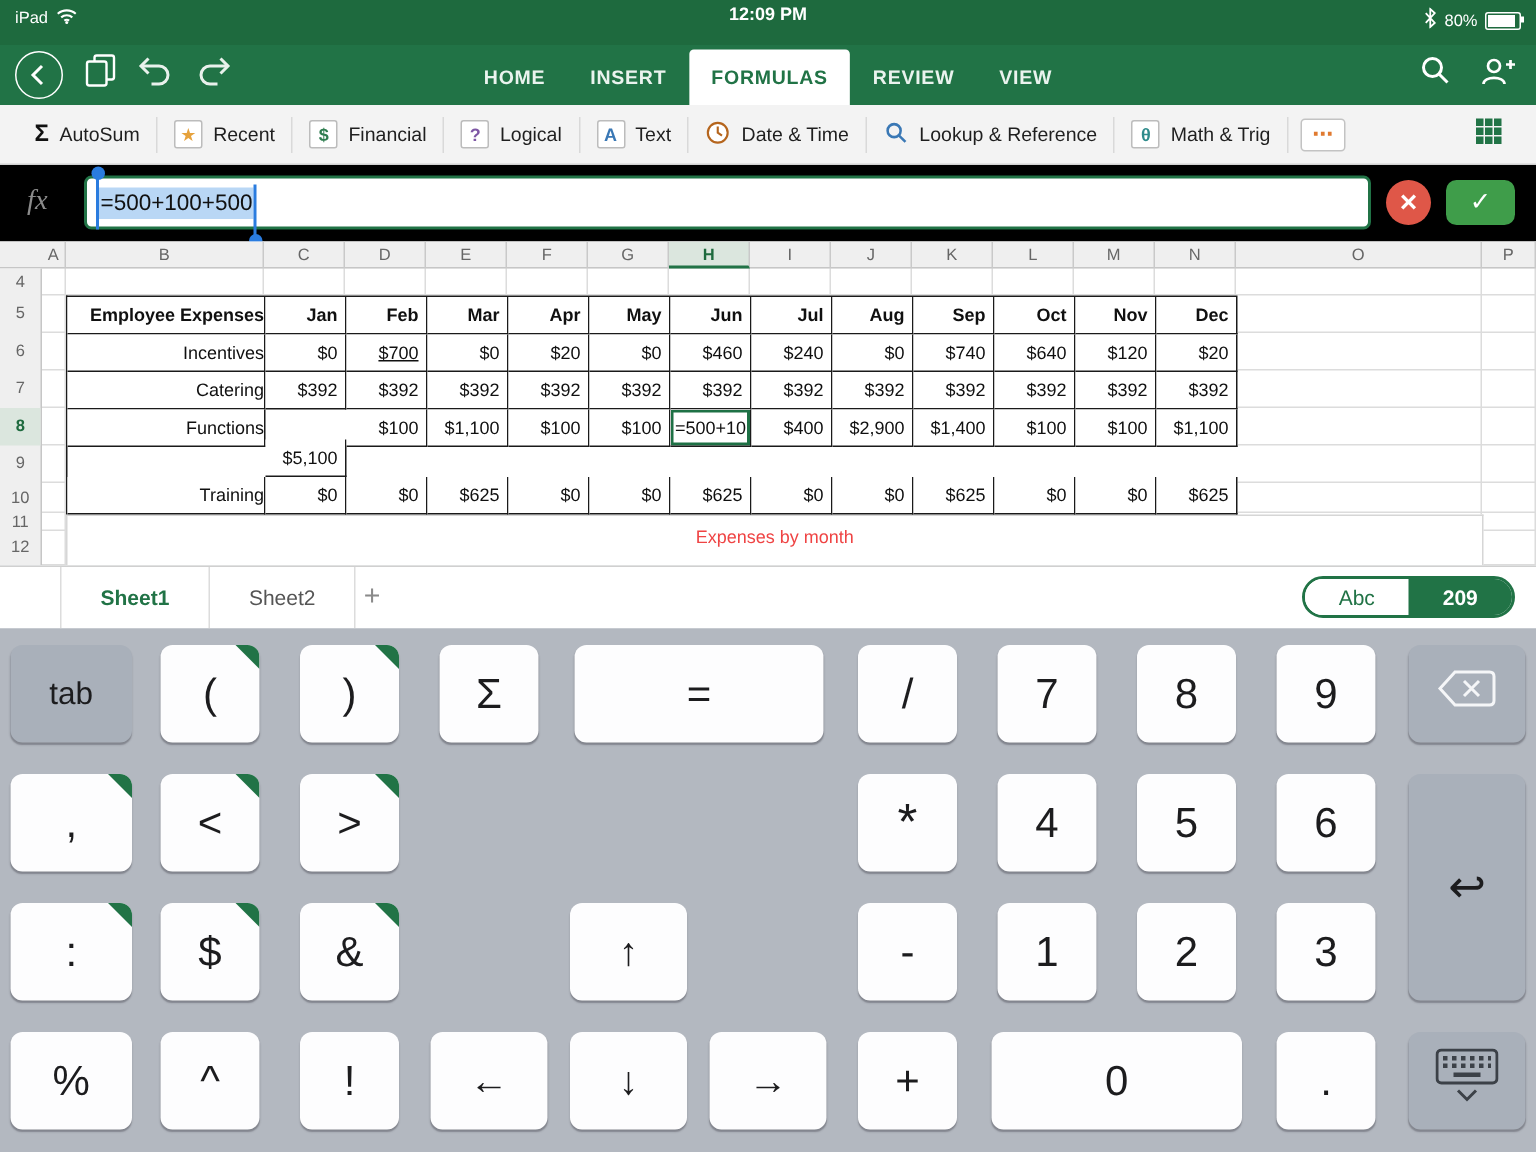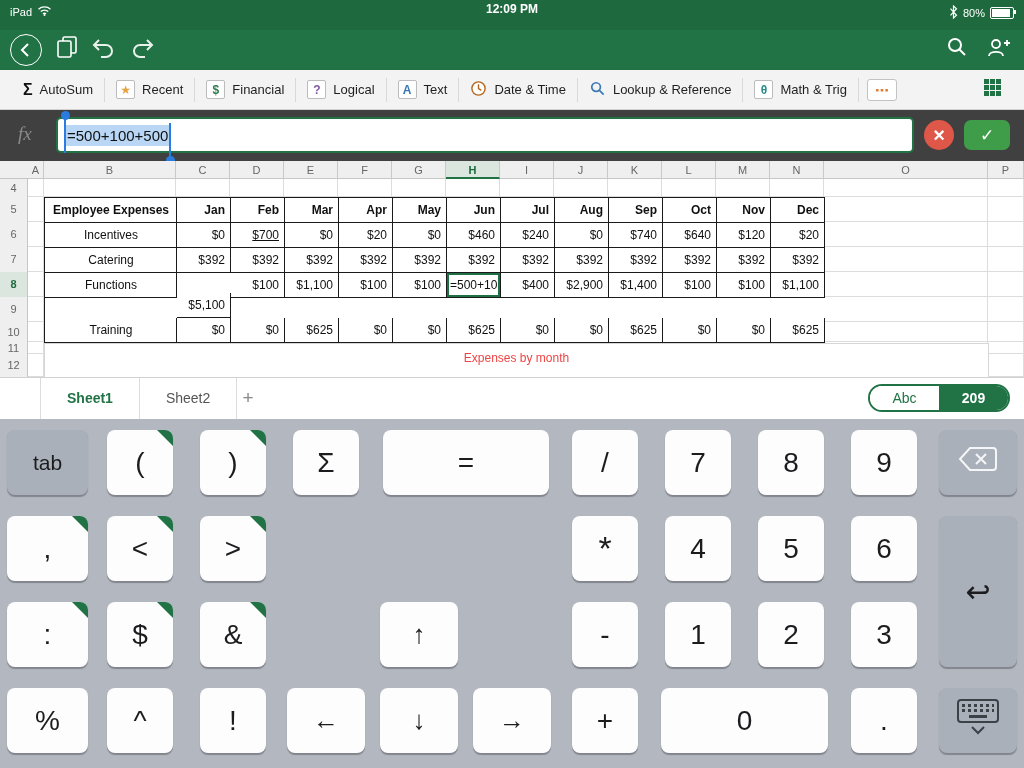--- a/index.html
+++ b/index.html
@@ -32,21 +32,21 @@
   .tb-item{display:flex;align-items:center;gap:7px;font-size:13px;color:#1f1f1f;padding:0 11px;white-space:nowrap;}
   .tb-sep{width:1px;height:24px;background:#d9d9d9;}
   .icon-box{width:17px;height:17px;border:1px solid #bcbcbc;background:#fff;border-radius:2px;
             display:flex;align-items:center;justify-content:center;font-size:12px;font-weight:bold;}
   .glyph-plain{font-size:16px;font-weight:bold;}
   .more-btn{width:28px;height:20px;border:1px solid #c3c3c3;border-radius:3px;background:#fff;
             display:flex;align-items:center;justify-content:center;color:#e07a30;font-weight:bold;font-size:14px;margin-left:8px;}
   .tb-spacer{flex:1;}
 
   
-  .formula-bar{position:absolute;left:0;top:110px;width:1024px;height:51px;background:#404040;border-bottom:1px solid #c9c9c9;}
+  .formula-bar{position:absolute;left:0;top:110px;width:1024px;height:51px;background:#000000;border-bottom:1px solid #c9c9c9;}
   .fx{position:absolute;left:18px;top:13px;font-family:"Liberation Serif","DejaVu Serif",serif;
       font-style:italic;font-size:19px;color:#8b8b8b;}
   .formula-input{position:absolute;left:56px;top:7px;width:858px;height:36px;background:#fff;
                  border:2px solid #217346;border-radius:5px;box-sizing:border-box;display:flex;align-items:center;
                  padding-left:8px;font-size:15px;color:#111;overflow:visible;}
   .sel-wrap{position:relative;display:inline-block;}
   .sel-text{background:#b9d7f5;padding:2px 1px;}
   .hstem{position:absolute;width:2px;height:34px;background:#2a7cdf;}
   .hstem.left{left:-2px;top:-8px;}
   .hstem.right{right:-2px;top:-4px;}
@@ -67,21 +67,21 @@
   .gutter{position:absolute;left:0;top:18px;width:28px;height:198px;background:#efefef;border-right:1px solid #c6c6c6;box-sizing:border-box;}
   .row-h{position:absolute;left:0;width:27px;text-align:center;font-size:11px;color:#666;overflow:hidden;}
   .row-h.active{color:#1e6a3e;font-weight:bold;background:#dbe6de;}
   .vline{position:absolute;top:18px;height:198px;width:1px;background:#dcdcdc;}
   .hline{position:absolute;left:28px;right:0;height:1px;background:#dcdcdc;}
   .sheet-table{position:absolute;left:44px;top:36px;border-left:1px solid #1a1a1a;border-top:1px solid #1a1a1a;background:#fff;}
   .t-row{display:flex;}
   .t-cell{height:25px;line-height:24px;font-size:12px;color:#101010;border-right:1px solid #1a1a1a;
           border-bottom:1px solid #1a1a1a;box-sizing:border-box;background:#fff;overflow:hidden;white-space:nowrap;}
   .t-cell.hd{font-weight:bold;}
-  .t-cell.lbl{padding-left:1px;text-align:center;}
+  .t-cell.lbl{padding-left:1px;text-align:right;}
   .t-cell.val{padding-right:5px;text-align:right;}
   .t-cell.trends{background:#efe9d8;display:flex;align-items:center;justify-content:center;padding:0;}
   .t-cell.trends.hd{font-size:13px;}
   .t-cell.editing{box-shadow:inset 0 0 0 2px #1e7145;text-align:left;padding-left:3px;font-weight:normal;}
   .chart-obj{position:absolute;left:44px;top:182px;width:945px;height:34px;background:#fff;
              border:1px solid #d6d6d6;border-bottom:none;box-sizing:border-box;text-align:center;}
   .chart-title{font-size:12px;color:#ef4444;margin-top:7px;}
 
   
   .sheet-bar{position:absolute;left:0;top:377px;width:1024px;height:42px;background:#fff;border-top:1px solid #d0d0d0;box-sizing:border-box;}
@@ -154,20 +154,27 @@
             <path d="M2 7 H14 a6 6 0 0 1 0 12 H9" fill="none" stroke="#fff" stroke-width="2"></path>
           </svg>
       </div>
       <div style="opacity:.9">
         <svg width="24" height="21" viewBox="0 0 24 21">
             <path d="M17 2 L22 7 L17 12" fill="none" stroke="#fff" stroke-width="2"></path>
             <path d="M22 7 H10 a6 6 0 0 0 0 12 H15" fill="none" stroke="#fff" stroke-width="2"></path>
           </svg>
       </div>
     </div>
+    <div class="ribbon-tabs" id="ribbon-tabs">
+        <div class="rtab">HOME</div>
+        <div class="rtab">INSERT</div>
+        <div class="rtab active">FORMULAS</div>
+        <div class="rtab">REVIEW</div>
+        <div class="rtab">VIEW</div>
+      </div>
     <div class="ribbon-right">
       <div>
         <svg width="22" height="22" viewBox="0 0 22 22">
             <circle cx="9" cy="9" r="6" fill="none" stroke="#fff" stroke-width="2"></circle>
             <path d="M13.5 13.5 L19 19" stroke="#fff" stroke-width="2"></path>
           </svg>
       </div>
       <div>
         <svg width="26" height="22" viewBox="0 0 26 22">
             <circle cx="10" cy="8" r="4" fill="none" stroke="#fff" stroke-width="1.8"></circle>

